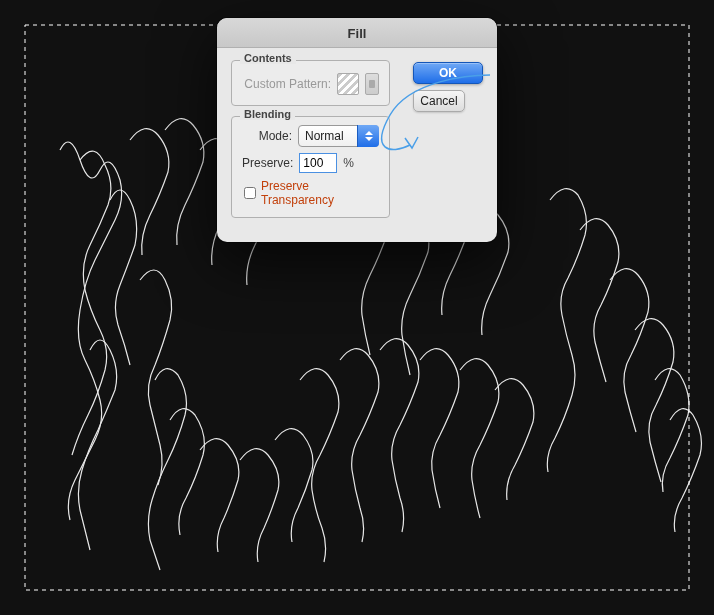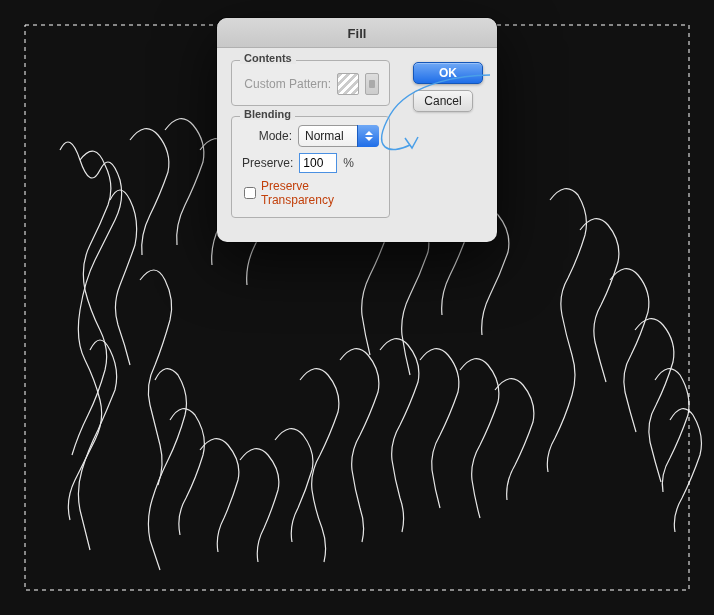--- a/index.html
+++ b/index.html
@@ -270,21 +270,21 @@
       border-radius: 5px;
       color: #fff;
       font-size: 12px;
       font-weight: 600;
       cursor: pointer;
       box-shadow: 0 1px 3px rgba(0,0,0,0.3), inset 0 1px 0 rgba(255,255,255,0.3);
     }
 
     
     .btn-cancel {
-      width: 60px;
+      width: 52px;
       height: 22px;
       background: linear-gradient(to bottom, #f5f5f5, #ddd);
       border: 1px solid #aaa;
       border-radius: 5px;
       color: #222;
       font-size: 12px;
       cursor: pointer;
       box-shadow: 0 1px 2px rgba(0,0,0,0.15);
     }
 

